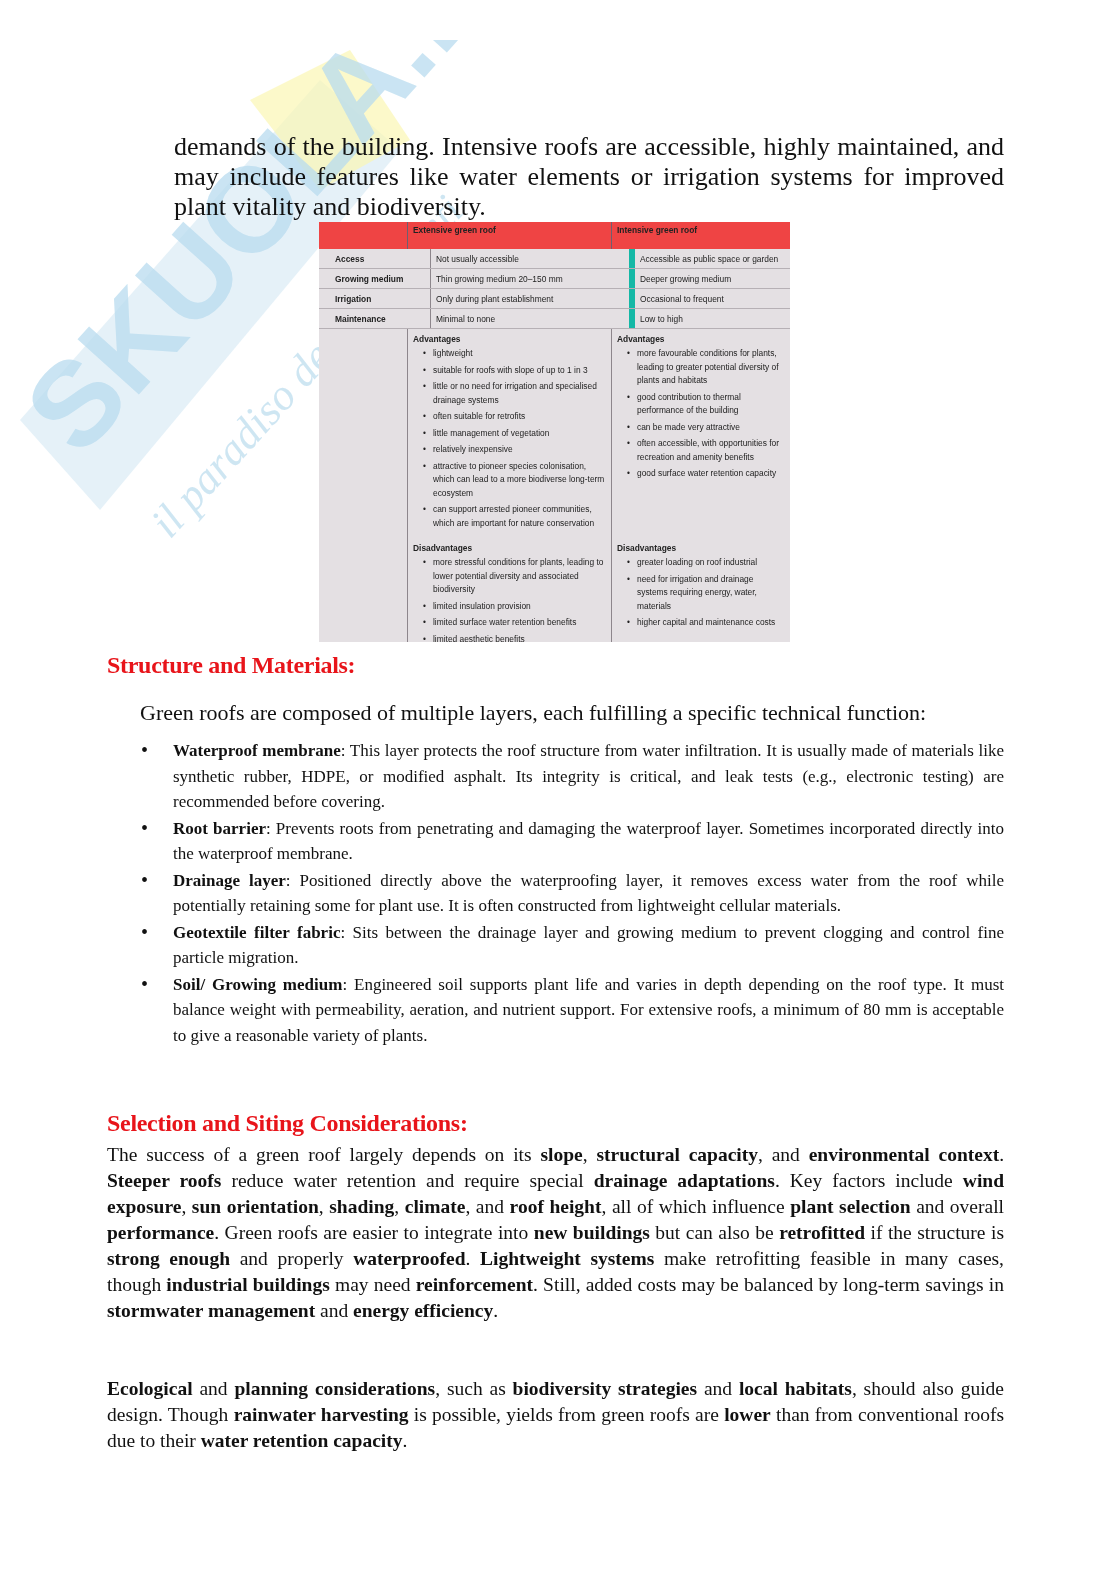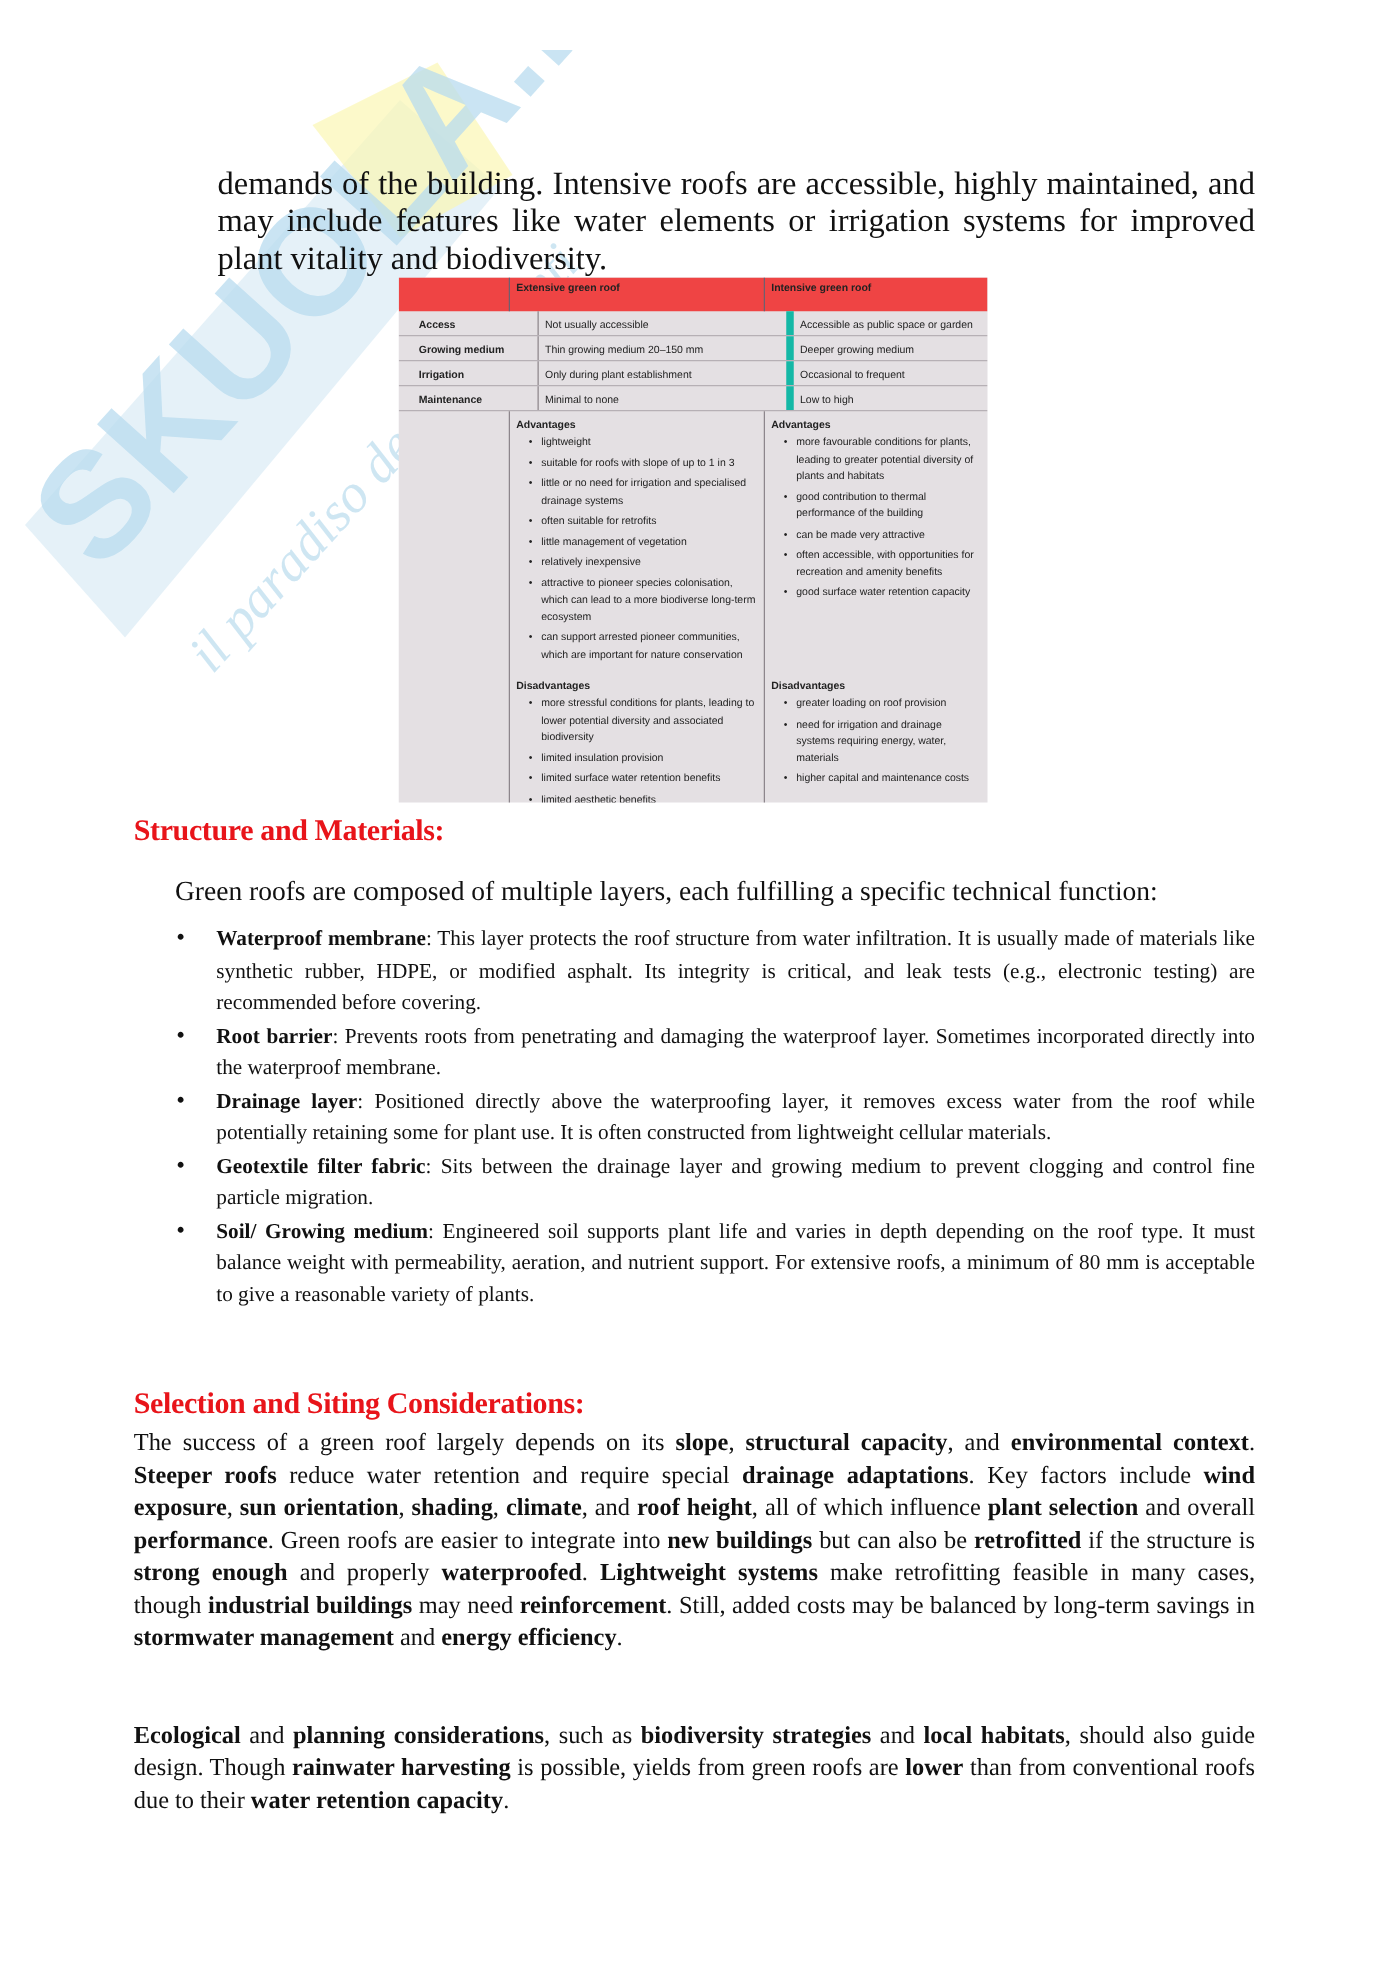--- a/index.html
+++ b/index.html
@@ -122,21 +122,21 @@
         <ul class="tl">
           <li>more favourable conditions for plants, leading to greater potential diversity of plants and habitats</li>
           <li>good contribution to thermal performance of the building</li>
           <li>can be made very attractive</li>
           <li>often accessible, with opportunities for recreation and amenity benefits</li>
           <li>good surface water retention capacity</li>
         </ul>
         <div class="disadv">
           <div class="sub">Disadvantages</div>
           <ul class="tl">
-            <li>greater loading on roof provision</li>
+            <li>greater loading on roof industrial</li>
             <li>need for irrigation and drainage systems requiring energy, water, materials</li>
             <li>higher capital and maintenance costs</li>
           </ul>
         </div>
       </div>
     </div>
   </div>
 
   <h2 class="sec" style="top:648px;">Structure and Materials:</h2>
   <p class="p-lead" style="top:684px;">Green roofs are composed of multiple layers, each fulfilling a specific technical function:</p>

